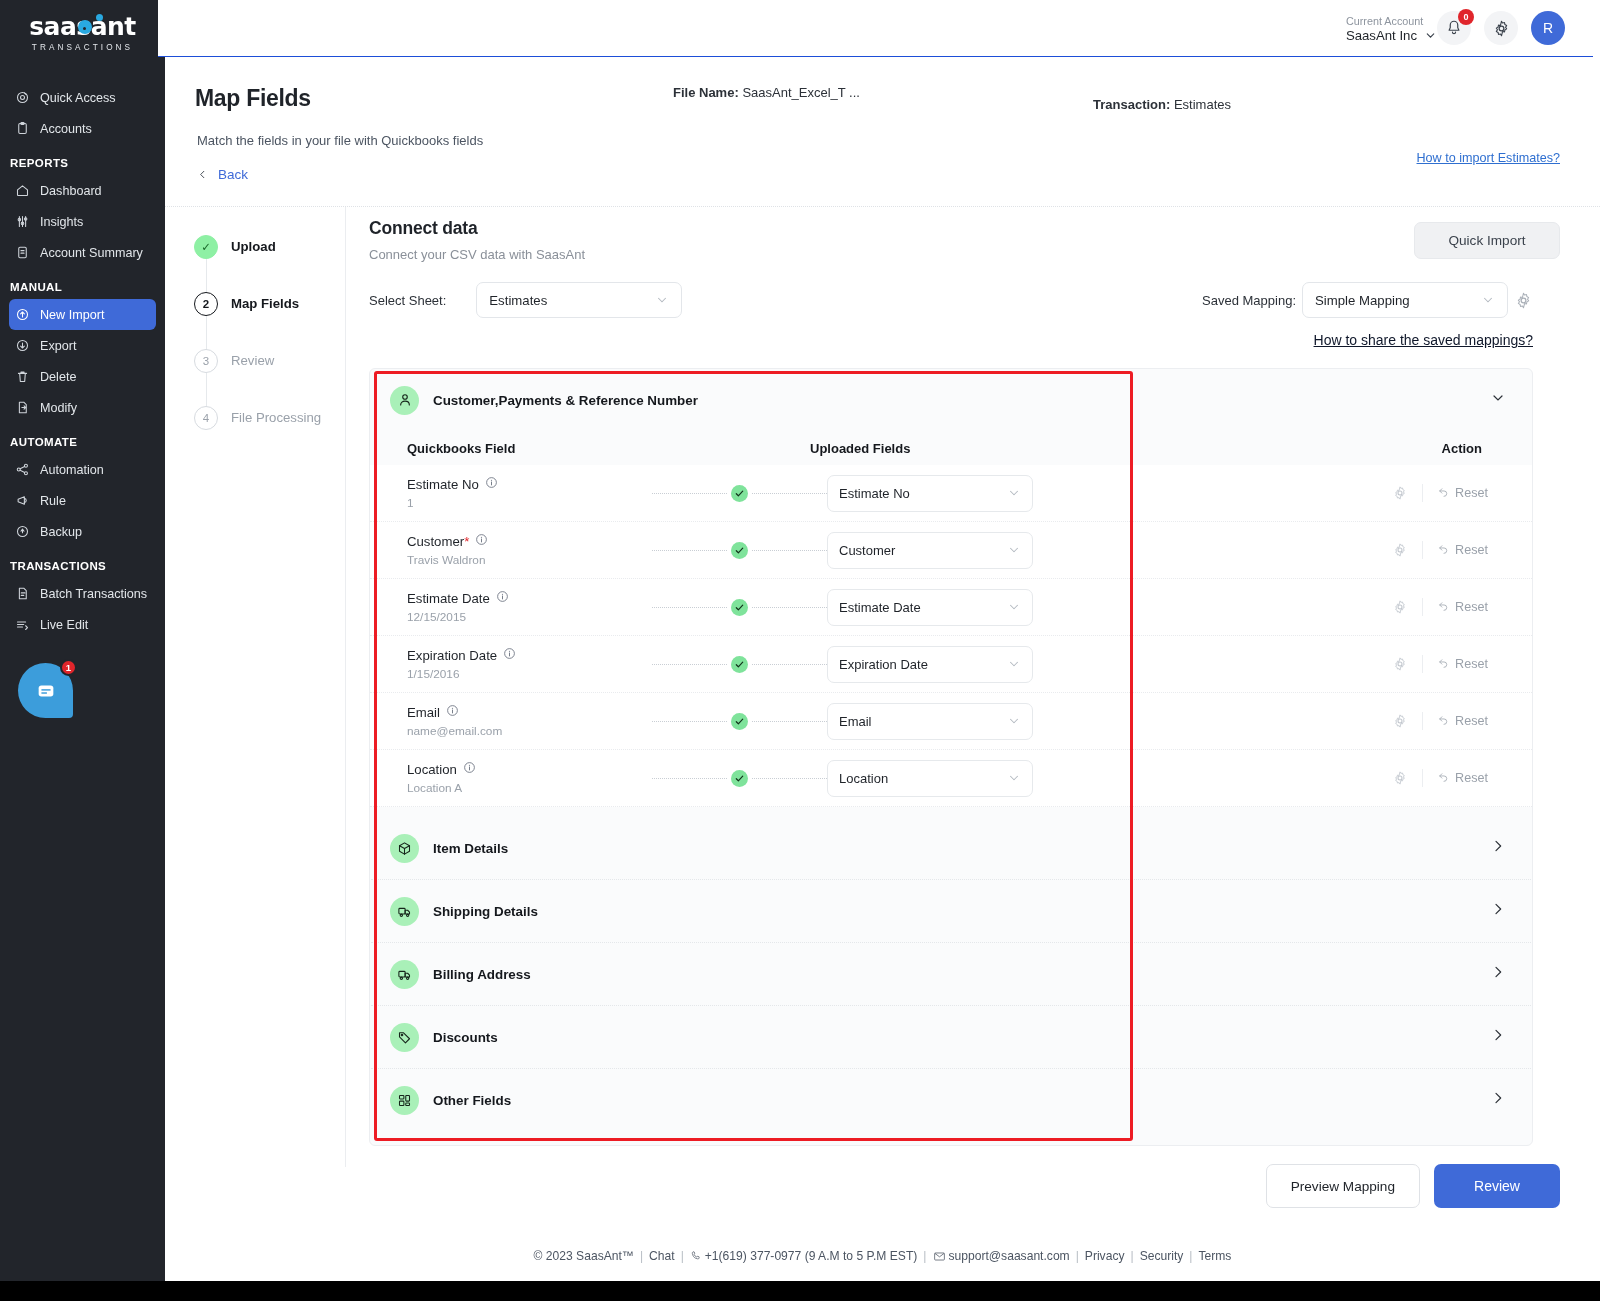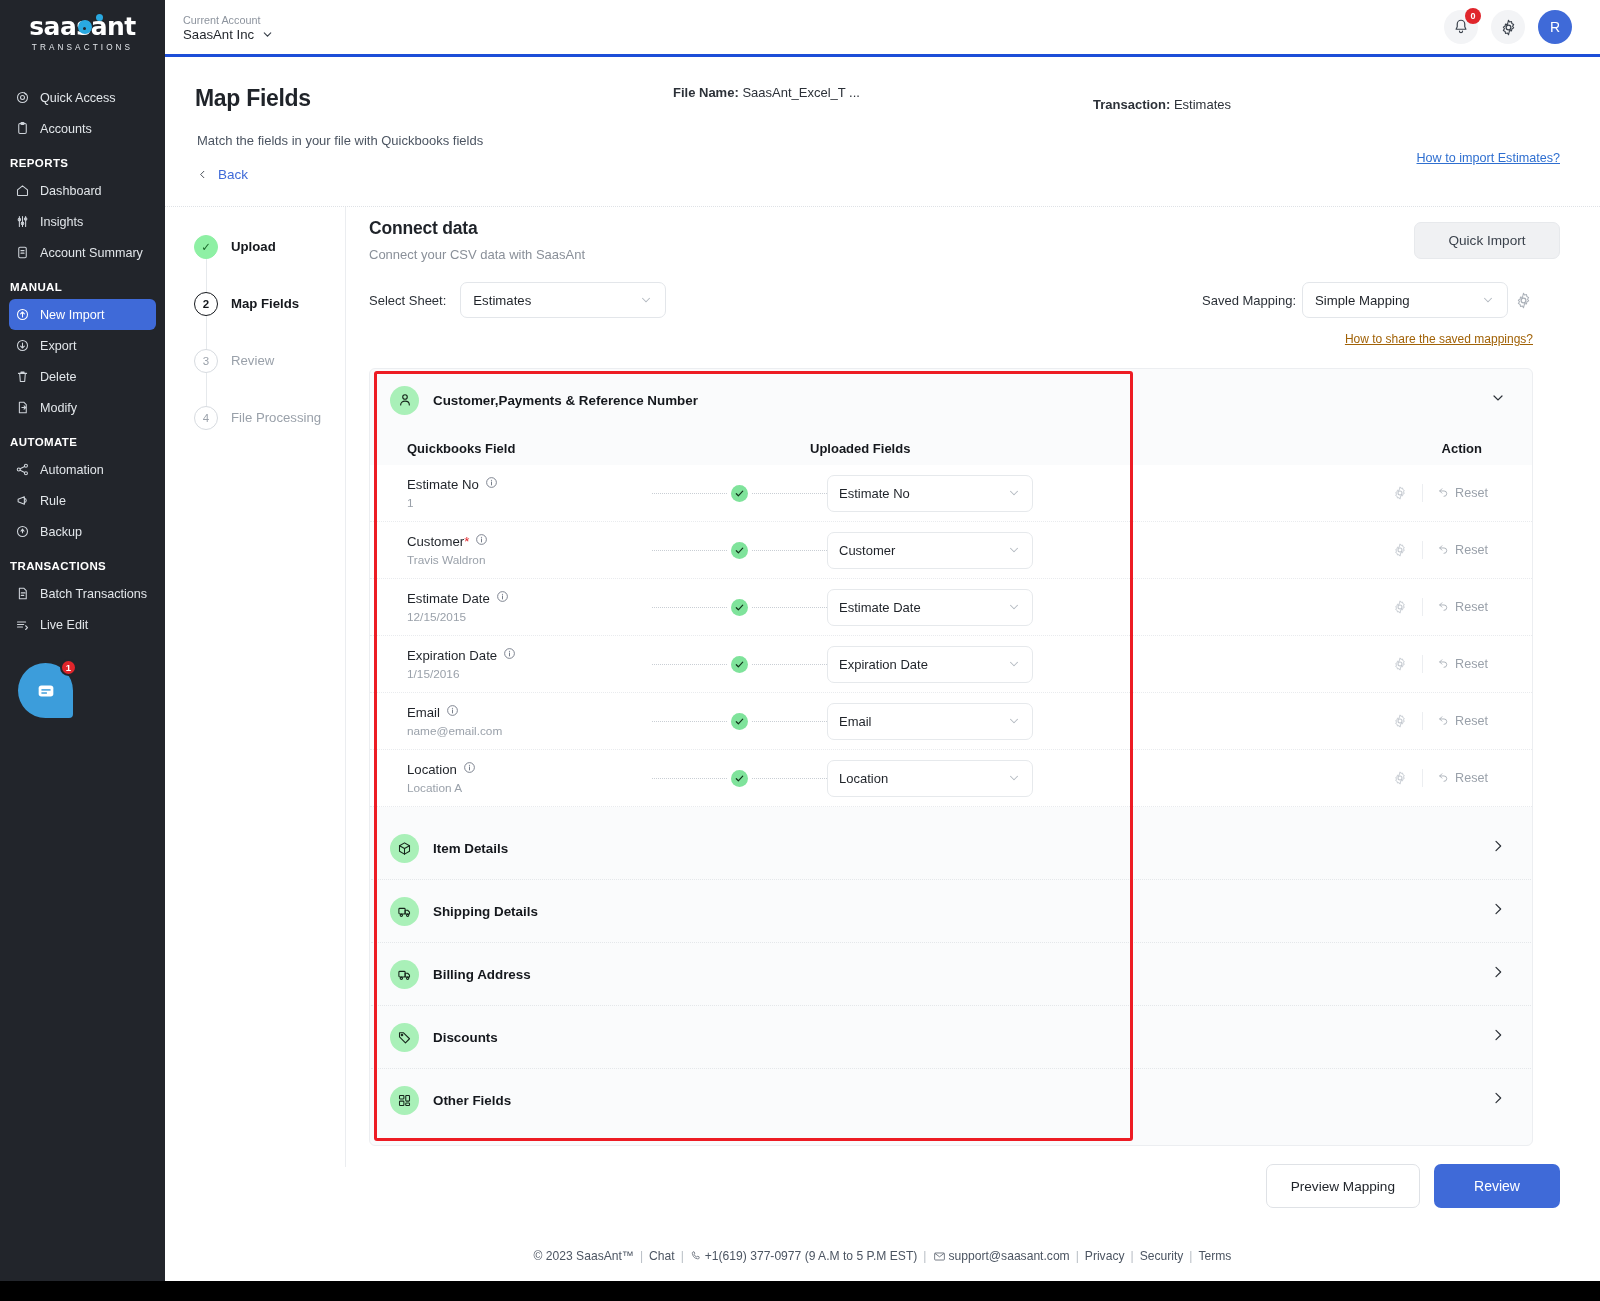--- a/index.html
+++ b/index.html
@@ -61,23 +61,23 @@
   }
   .chat-badge {
     position:absolute; right: -4px; top: -4px; width: 17px; height:17px;
     background: #e0252b; border-radius: 50%; color:#fff; font-size: 9.5px;
     display:flex; align-items:center; justify-content:center; font-weight:600;
     border: 2px solid #22252b;
   }
 
   
   #topbar {
-    position: absolute; left: 165px; top: 0; width: 1435px; height: 57px;
-    background: #ffffff; border-bottom: 3px solid #1d4ed8;
-    display:flex; align-items:center; justify-content: space-between;
+    position: absolute; left: 158px; top: 0; width: 1435px; height: 57px;
+    background: #ffffff; border-bottom: 1px solid #1d4ed8;
+    display:flex; align-items:center; justify-content: flex-end;
     padding: 0 28px 0 18px;
   }
   .acct-label { font-size: 10.8px; color: #8d949e; line-height: 14px; }
   .acct-name { font-size: 13.2px; color: #1f2329; display:flex; align-items:center; gap:7px; cursor:pointer;}
   .topbar-right { display:flex; align-items:center; gap: 13px; }
   .circ-btn {
     width: 34px; height: 34px; border-radius: 50%; background: #f3f4f6;
     display:flex; align-items:center; justify-content:center; cursor:pointer; position:relative;
   }
   .bell-badge {
@@ -121,32 +121,32 @@
   .step-line {
     position:absolute; left: 11.5px; top: 24px; width: 1.5px; height: 56px; background:#e6e9ec; z-index:1;
   }
   .vsplit { position:absolute; left: 345px; top: 207px; width: 1px; height: 960px; background:#ebedf0; }
 
   
   #panel { position:absolute; left: 369px; top: 218px; width: 1164px; }
   .cd-title { font-size: 17.5px; font-weight: 700; letter-spacing:-0.2px;}
   .cd-sub { font-size: 13px; color: #8a9099; margin-top: 8px;}
   .row-controls { margin-top: 20px; display:flex; align-items:center; justify-content:space-between; }
-  .ctrl-left { display:flex; align-items:center; gap: 14px;}
+  .ctrl-left { display:flex; align-items:center; gap: 30px;}
   .ctrl-right { display:flex; align-items:center; gap: 6px; text-align: right;}
   .lbl { font-size: 13px; color:#2c3138; }
   .select-box {
     border: 1px solid #e3e6ea; border-radius: 7px; background:#fff;
     height: 36px; display:flex; align-items:center; justify-content:space-between;
     padding: 0 12px; font-size: 13.2px; color:#1f2329; cursor:pointer;
   }
   .sel-sheet { width: 206px; }
   .sel-map { width: 206px; }
   .share-link {
-    margin-top: 14px; text-align: right; font-size: 12px; color: #a16207;
+    margin-top: 14px; text-align: right; font-size: 14px; color: #0f172a;
     text-decoration: underline; cursor:pointer;
   }
 
   
   #mapcard {
     position: absolute; left: 369px; top: 368px; width: 1164px; min-height: 778px;
     background: #fafbfc; border: 1px solid #eceef1; border-radius: 6px;
   }
   .redbox {
     position:absolute; left: 374px; top: 371px; width: 759px; height: 770px;

